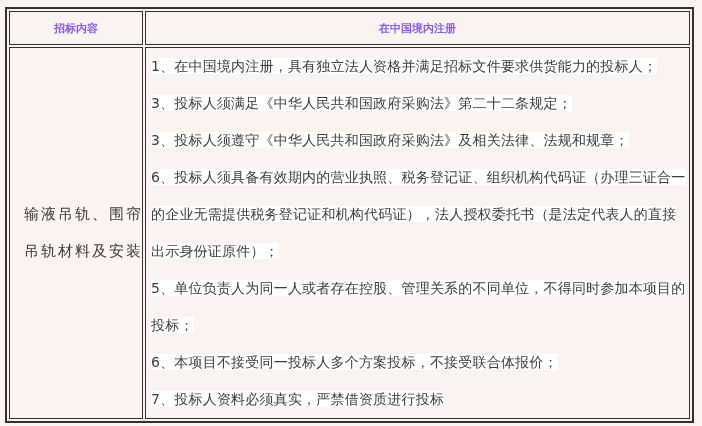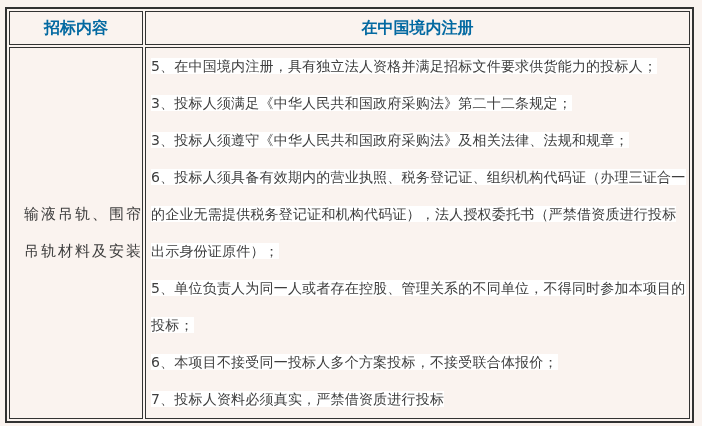--- a/index.html
+++ b/index.html
@@ -27,23 +27,23 @@
     table-layout: fixed;
     background: transparent;
   }
   col.c1 { width: 134px; }
   th, td {
     border: 1px solid #323232;
     background: transparent;
   }
   th {
     height: 30px;
-    font-size: 16px;
+    font-size: 11px;
     font-weight: bold;
-    color: #0369a1;
+    color: #8b5cf6;
     text-align: center;
     vertical-align: middle;
     margin-left: 24px;
   }
   td.content {
     vertical-align: middle;
     padding: 0 14px;
   }
   .content-line {
     line-height: 37px;
@@ -82,25 +82,25 @@
       <th>在中国境内注册</th>
     </tr>
   </thead>
   <tbody>
     <tr>
       <td class="content">
         <div class="content-line">输液吊轨、围帘</div>
         <div class="content-line">吊轨材料及安装</div>
       </td>
       <td class="reqs">
-        <div class="req-line"><span class="hl">5、在中国境内注册，具有独立法人资格并满足招标文件要求供货能力的投标人；</span></div>
+        <div class="req-line"><span class="hl">1、在中国境内注册，具有独立法人资格并满足招标文件要求供货能力的投标人；</span></div>
         <div class="req-line"><span class="hl">3、投标人须满足《中华人民共和国政府采购法》第二十二条规定；</span></div>
         <div class="req-line"><span class="hl">3、投标人须遵守《中华人民共和国政府采购法》及相关法律、法规和规章；</span></div>
         <div class="req-line"><span class="hl">6、投标人须具备有效期内的营业执照、税务登记证、组织机构代码证（办理三证合一</span></div>
-        <div class="req-line"><span class="hl">的企业无需提供税务登记证和机构代码证），法人授权委托书（严禁借资质进行投标</span></div>
+        <div class="req-line"><span class="hl">的企业无需提供税务登记证和机构代码证），法人授权委托书（是法定代表人的直接</span></div>
         <div class="req-line"><span class="hl">出示身份证原件）；</span></div>
         <div class="req-line"><span class="hl">5、单位负责人为同一人或者存在控股、管理关系的不同单位，不得同时参加本项目的</span></div>
         <div class="req-line"><span class="hl">投标；</span></div>
         <div class="req-line"><span class="hl">6、本项目不接受同一投标人多个方案投标，不接受联合体报价；</span></div>
         <div class="req-line"><span class="hl">7、投标人资料必须真实，严禁借资质进行投标</span></div>
       </td>
     </tr>
   </tbody>
 </table>
 

